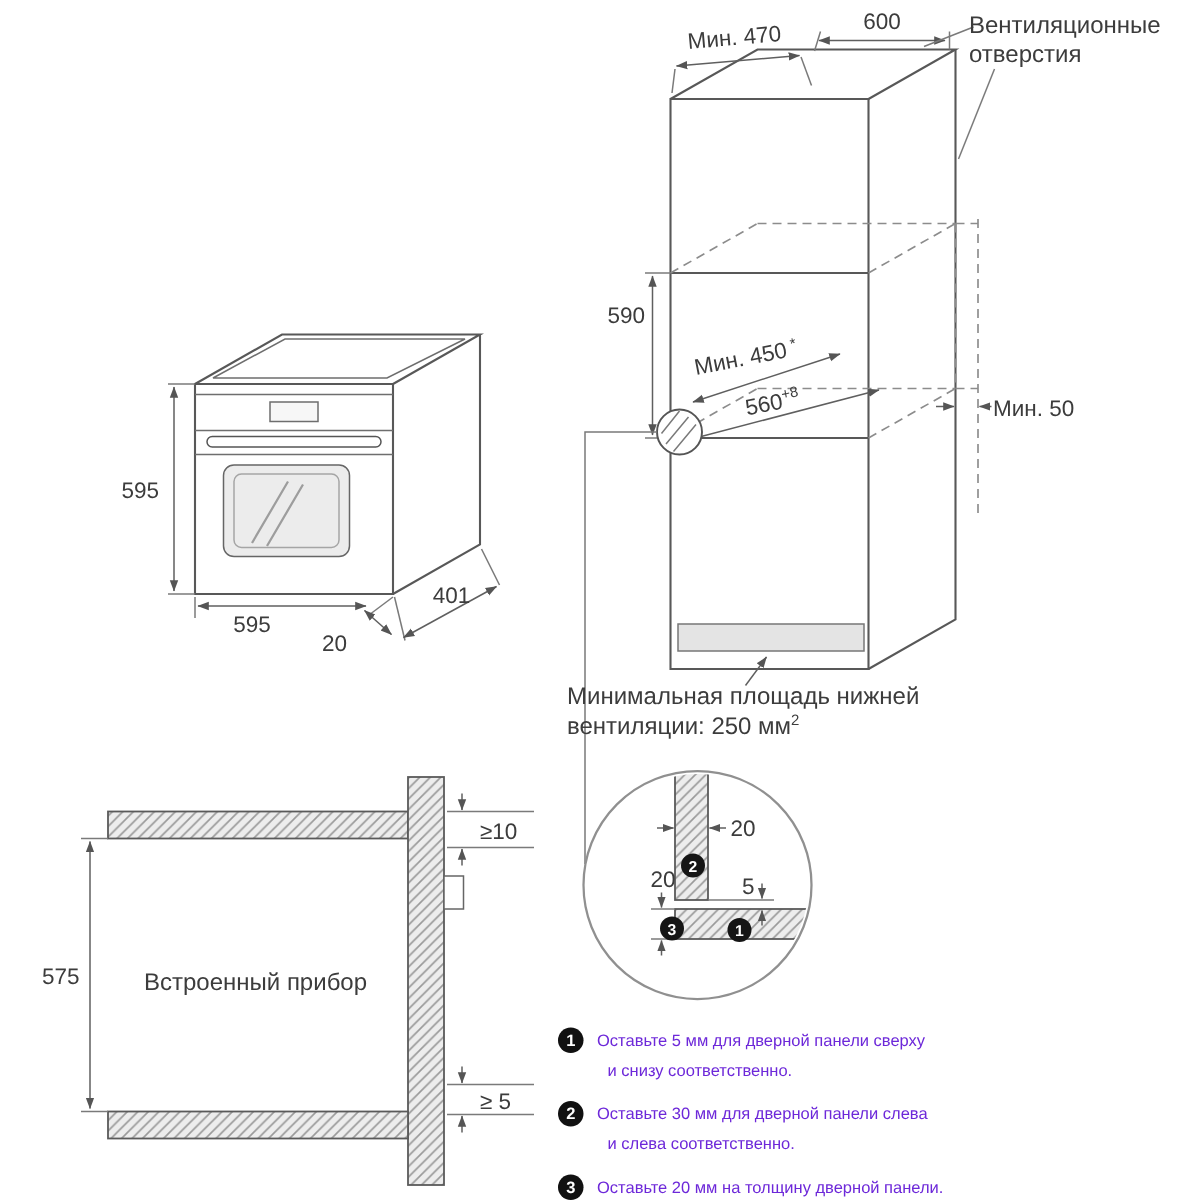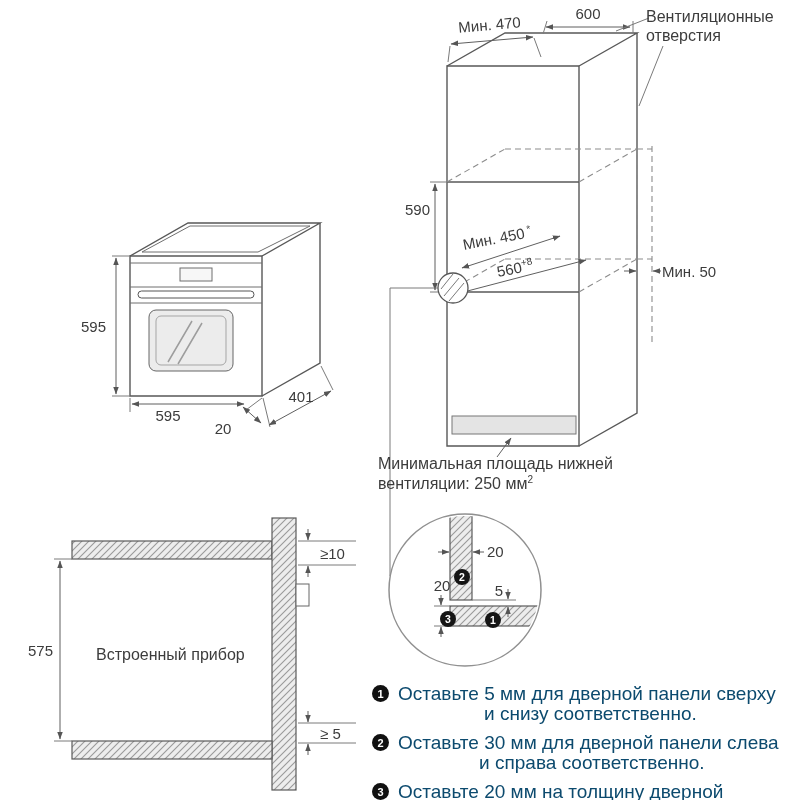--- a/index.html
+++ b/index.html
@@ -17,22 +17,22 @@
   .dim{font-size:15px;}
   .lbl{font-size:16px;}
   .sup{font-size:10px;}
   .badge-c{fill:#151515;}
   .badge-t{font-size:10.5px;font-weight:bold;fill:#ffffff;text-anchor:middle;}
   
   .notes{position:absolute;left:372px;top:684px;width:420px;}
   .note{display:flex;gap:9px;margin-bottom:9px;}
   .badge{flex:0 0 17px;width:17px;height:17px;border-radius:50%;background:#111;color:#fff;
          font-size:11px;font-weight:bold;display:flex;align-items:center;justify-content:center;margin-top:1px;}
-  .note-text{font-size:19px;line-height:20px;color:#0c4a6e;}
-  .note-text .l2{padding-left:7px;text-align:center;}
+  .note-text{font-size:11px;line-height:20px;color:#6d28d9;}
+  .note-text .l2{padding-left:7px;}
 </style>
 </head>
 <body>
 
 <div class="stage">
 <svg width="800" height="800" viewBox="0 0 800 800">
   <defs>
     <marker id="ah" viewBox="0 0 10 10" refX="9" refY="5" markerWidth="8" markerHeight="8" orient="auto-start-reverse">
       <path d="M0,1.5 L9.5,5 L0,8.5 Z" fill="#555"></path>
     </marker>
@@ -198,21 +198,21 @@
       <span class="badge">1</span>
       <div class="note-text">
         <div>Оставьте 5 мм для дверной панели сверху</div>
         <div class="l2">и снизу соответственно.</div>
       </div>
     </div>
     <div class="note">
       <span class="badge">2</span>
       <div class="note-text">
         <div>Оставьте 30 мм для дверной панели слева</div>
-        <div class="l2">и справа соответственно.</div>
+        <div class="l2">и слева соответственно.</div>
       </div>
     </div>
     <div class="note">
       <span class="badge">3</span>
       <div class="note-text">
         <div>Оставьте 20 мм на толщину дверной панели.</div>
         <div class="l2"></div>
       </div>
     </div>
   </div>

